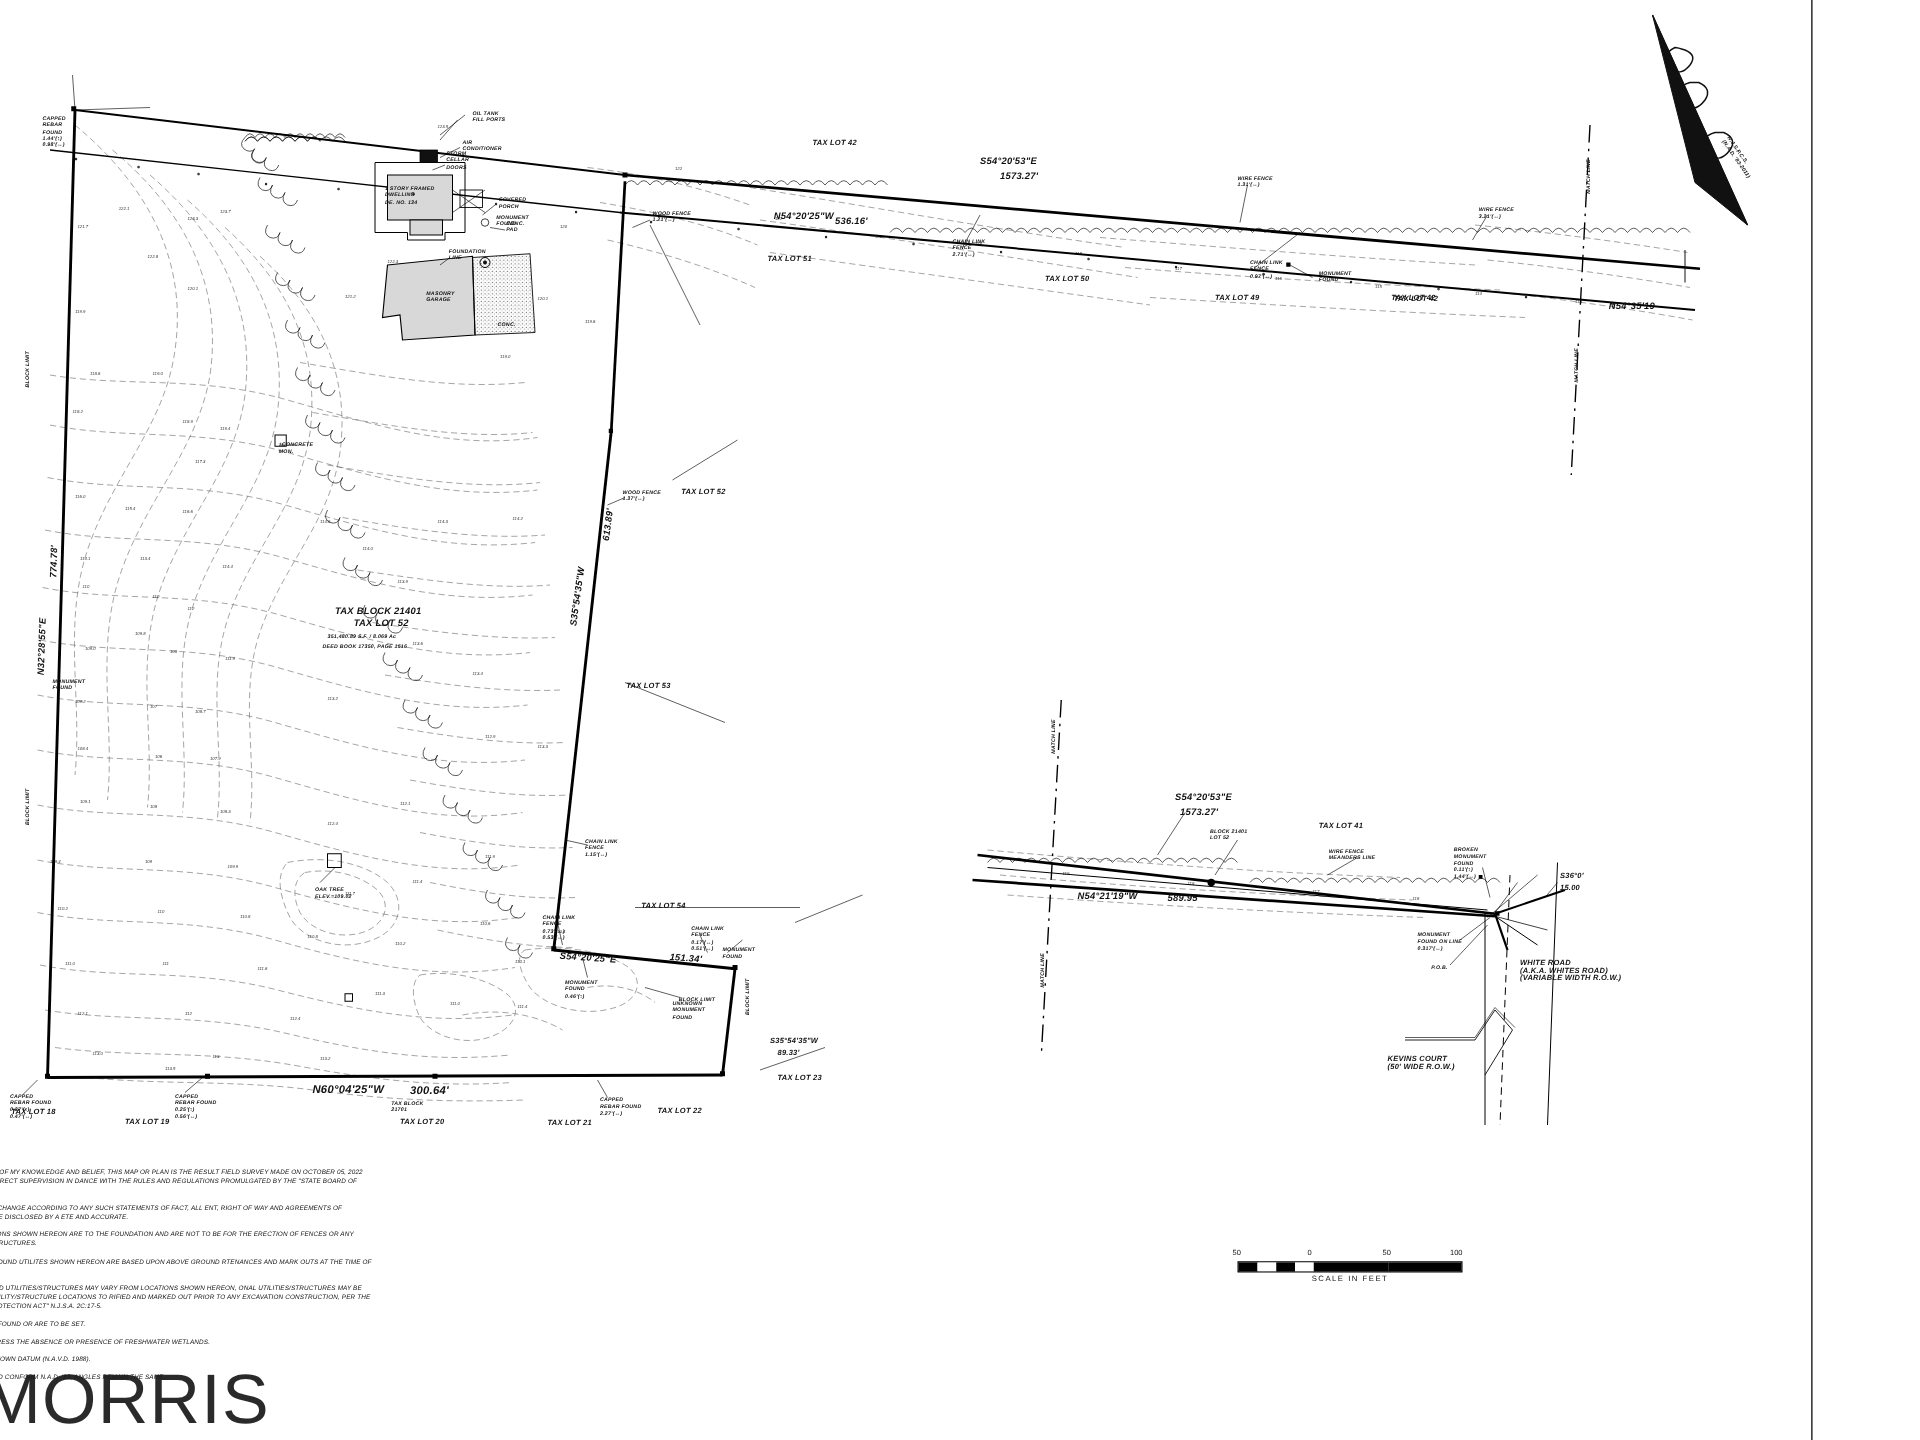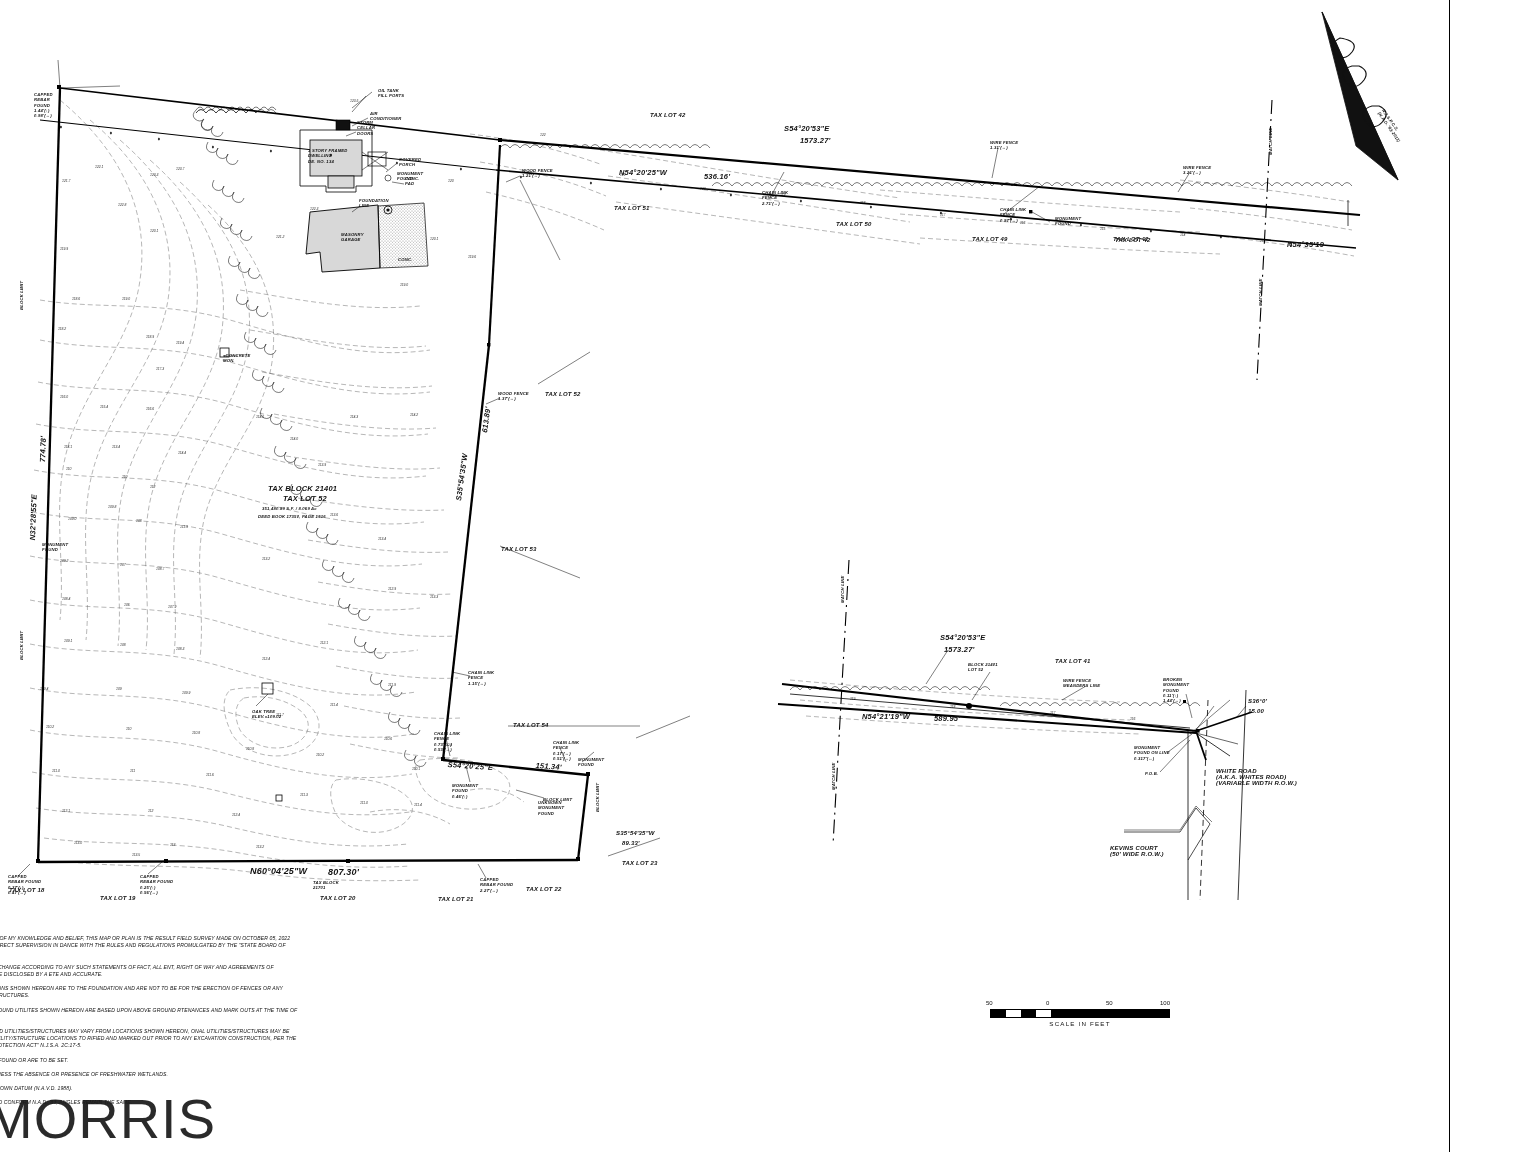--- a/index.html
+++ b/index.html
@@ -405,33 +405,33 @@
 
   <div class="lbl md b" style="left:268px;top:484px;">TAX BLOCK 21401</div>
   <div class="lbl md b" style="left:283px;top:494px;">TAX LOT 52</div>
   <div class="lbl tiny b" style="left:262px;top:506px;">351,480.89 S.F. / 8.069 Ac</div>
   <div class="lbl tiny b" style="left:258px;top:514px;">DEED BOOK 17350, PAGE 1516</div>
 
   <div class="lbl md b" style="left:784px;top:124px;">S54°20'53"E</div>
   <div class="lbl md b" style="left:800px;top:136px;">1573.27'</div>
 
   <div class="lbl md b" style="left:619px;top:168px;">N54°20'25"W</div>
-  <div class="lbl md b" style="left:704px;top:172px;">536.16'</div>
+  <div class="lbl md b" style="left:668px;top:172px;">536.16'</div>
 
   <div class="lbl md b" style="left:454px;top:500px;transform:rotate(-82deg);transform-origin:left top;">S35°54'35"W</div>
   <div class="lbl md b" style="left:480px;top:432px;transform:rotate(-82deg);transform-origin:left top;">613.89'</div>
 
   <div class="lbl md b" style="left:448px;top:760px;transform:rotate(4deg);transform-origin:left top;">S54°20'25"E</div>
   <div class="lbl md b" style="left:536px;top:761px;transform:rotate(4deg);transform-origin:left top;">151.34'</div>
 
   <div class="lbl sm b" style="left:616px;top:830px;">S35°54'35"W</div>
   <div class="lbl sm b" style="left:622px;top:840px;">89.33'</div>
 
   <div class="lbl lg b" style="left:250px;top:866px;">N60°04'25"W</div>
-  <div class="lbl lg b" style="left:328px;top:867px;">807.30'</div>
+  <div class="lbl lg b" style="left:328px;top:867px;">300.64'</div>
 
   <div class="lbl md b" style="left:28px;top:540px;transform:rotate(-88deg);transform-origin:left top;">N32°28'55"E</div>
   <div class="lbl md b" style="left:38px;top:462px;transform:rotate(-88deg);transform-origin:left top;">774.78'</div>
 
   <div class="lbl md b" style="left:1287px;top:240px;">N54°35'19</div>
 
   <div class="lbl md b" style="left:940px;top:633px;">S54°20'53"E</div>
   <div class="lbl md b" style="left:944px;top:645px;">1573.27'</div>
   <div class="lbl md b" style="left:862px;top:712px;">N54°21'19"W</div>
   <div class="lbl md b" style="left:934px;top:714px;">589.95'</div>

